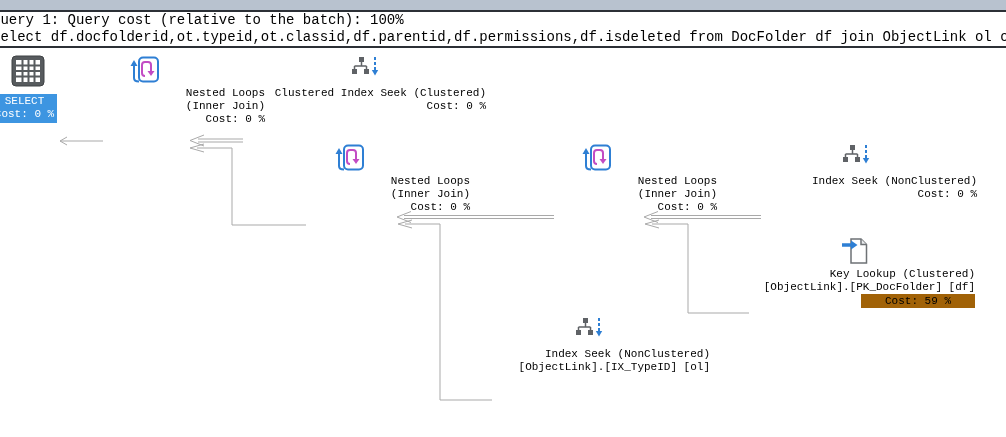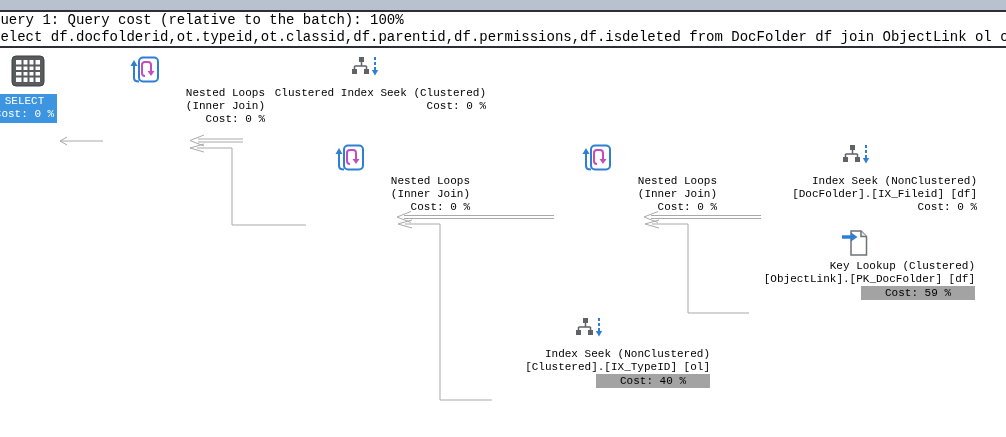--- a/index.html
+++ b/index.html
@@ -14,21 +14,21 @@
   .qheader{position:absolute;left:0;top:12px;width:1006px;height:34px;background:#ffffff;overflow:hidden;}
   .qline{position:absolute;left:-8px;white-space:pre;font-size:14px;line-height:17px;color:#000;}
   .qline1{top:0px;}
   .qline2{top:17px;}
 
   .plan{position:absolute;left:0;top:48px;width:1006px;height:389px;background:#ffffff;}
 
   .node{position:absolute;text-align:right;}
   .node .ic{display:block;margin:0 auto 2px auto;}
   .nline{font-size:11px;line-height:13px;color:#000;white-space:pre;}
-  .hl{display:inline-block;background:#a3a3a3;color:#000;line-height:14px;padding:0 24px;}
+  .hl{display:inline-block;background:#a16207;color:#000;line-height:14px;padding:0 24px;}
 
   .selbox{position:absolute;background:#3d95e1;color:#ffffff;text-align:center;overflow:hidden;}
   .selbox .nline{color:#ffffff;}
 
   .connectors{position:absolute;left:0;top:0;width:1006px;height:437px;pointer-events:none;}
   .hidden-defs{position:absolute;width:0;height:0;overflow:hidden;}
 </style>
 </head>
 <body>
 
@@ -137,35 +137,33 @@
     <div class="nline">Nested Loops</div>
     <div class="nline">(Inner Join)</div>
     <div class="nline">Cost: 0 %</div>
   </div>
 
   <div class="node" style="left:737px;top:95px;width:240px">
     <svg class="ic" width="30" height="30">
         <use href="#ic-seek"></use>
       </svg>
     <div class="nline">Index Seek (NonClustered)</div>
-    <div class="nline">[DocFolder].[IX_Fileid] [df]</div>
     <div class="nline">Cost: 0 %</div>
   </div>
 
-  <div class="node" style="left:735px;top:180px;width:240px">
+  <div class="node" style="left:735px;top:188px;width:240px">
     <svg class="ic" width="30" height="30">
         <use href="#ic-kl"></use>
       </svg>
     <div class="nline">Key Lookup (Clustered)</div>
     <div class="nline">[ObjectLink].[PK_DocFolder] [df]</div>
     <div class="nline"><span class="hl">Cost: 59 %</span></div>
   </div>
 
   <div class="node" style="left:470px;top:268px;width:240px">
     <svg class="ic" width="30" height="30">
         <use href="#ic-seek"></use>
       </svg>
     <div class="nline">Index Seek (NonClustered)</div>
-    <div class="nline">[Clustered].[IX_TypeID] [ol]</div>
-    <div class="nline"><span class="hl">Cost: 40 %</span></div>
+    <div class="nline">[ObjectLink].[IX_TypeID] [ol]</div>
   </div>
 
 </div>
 
 </body></html>

